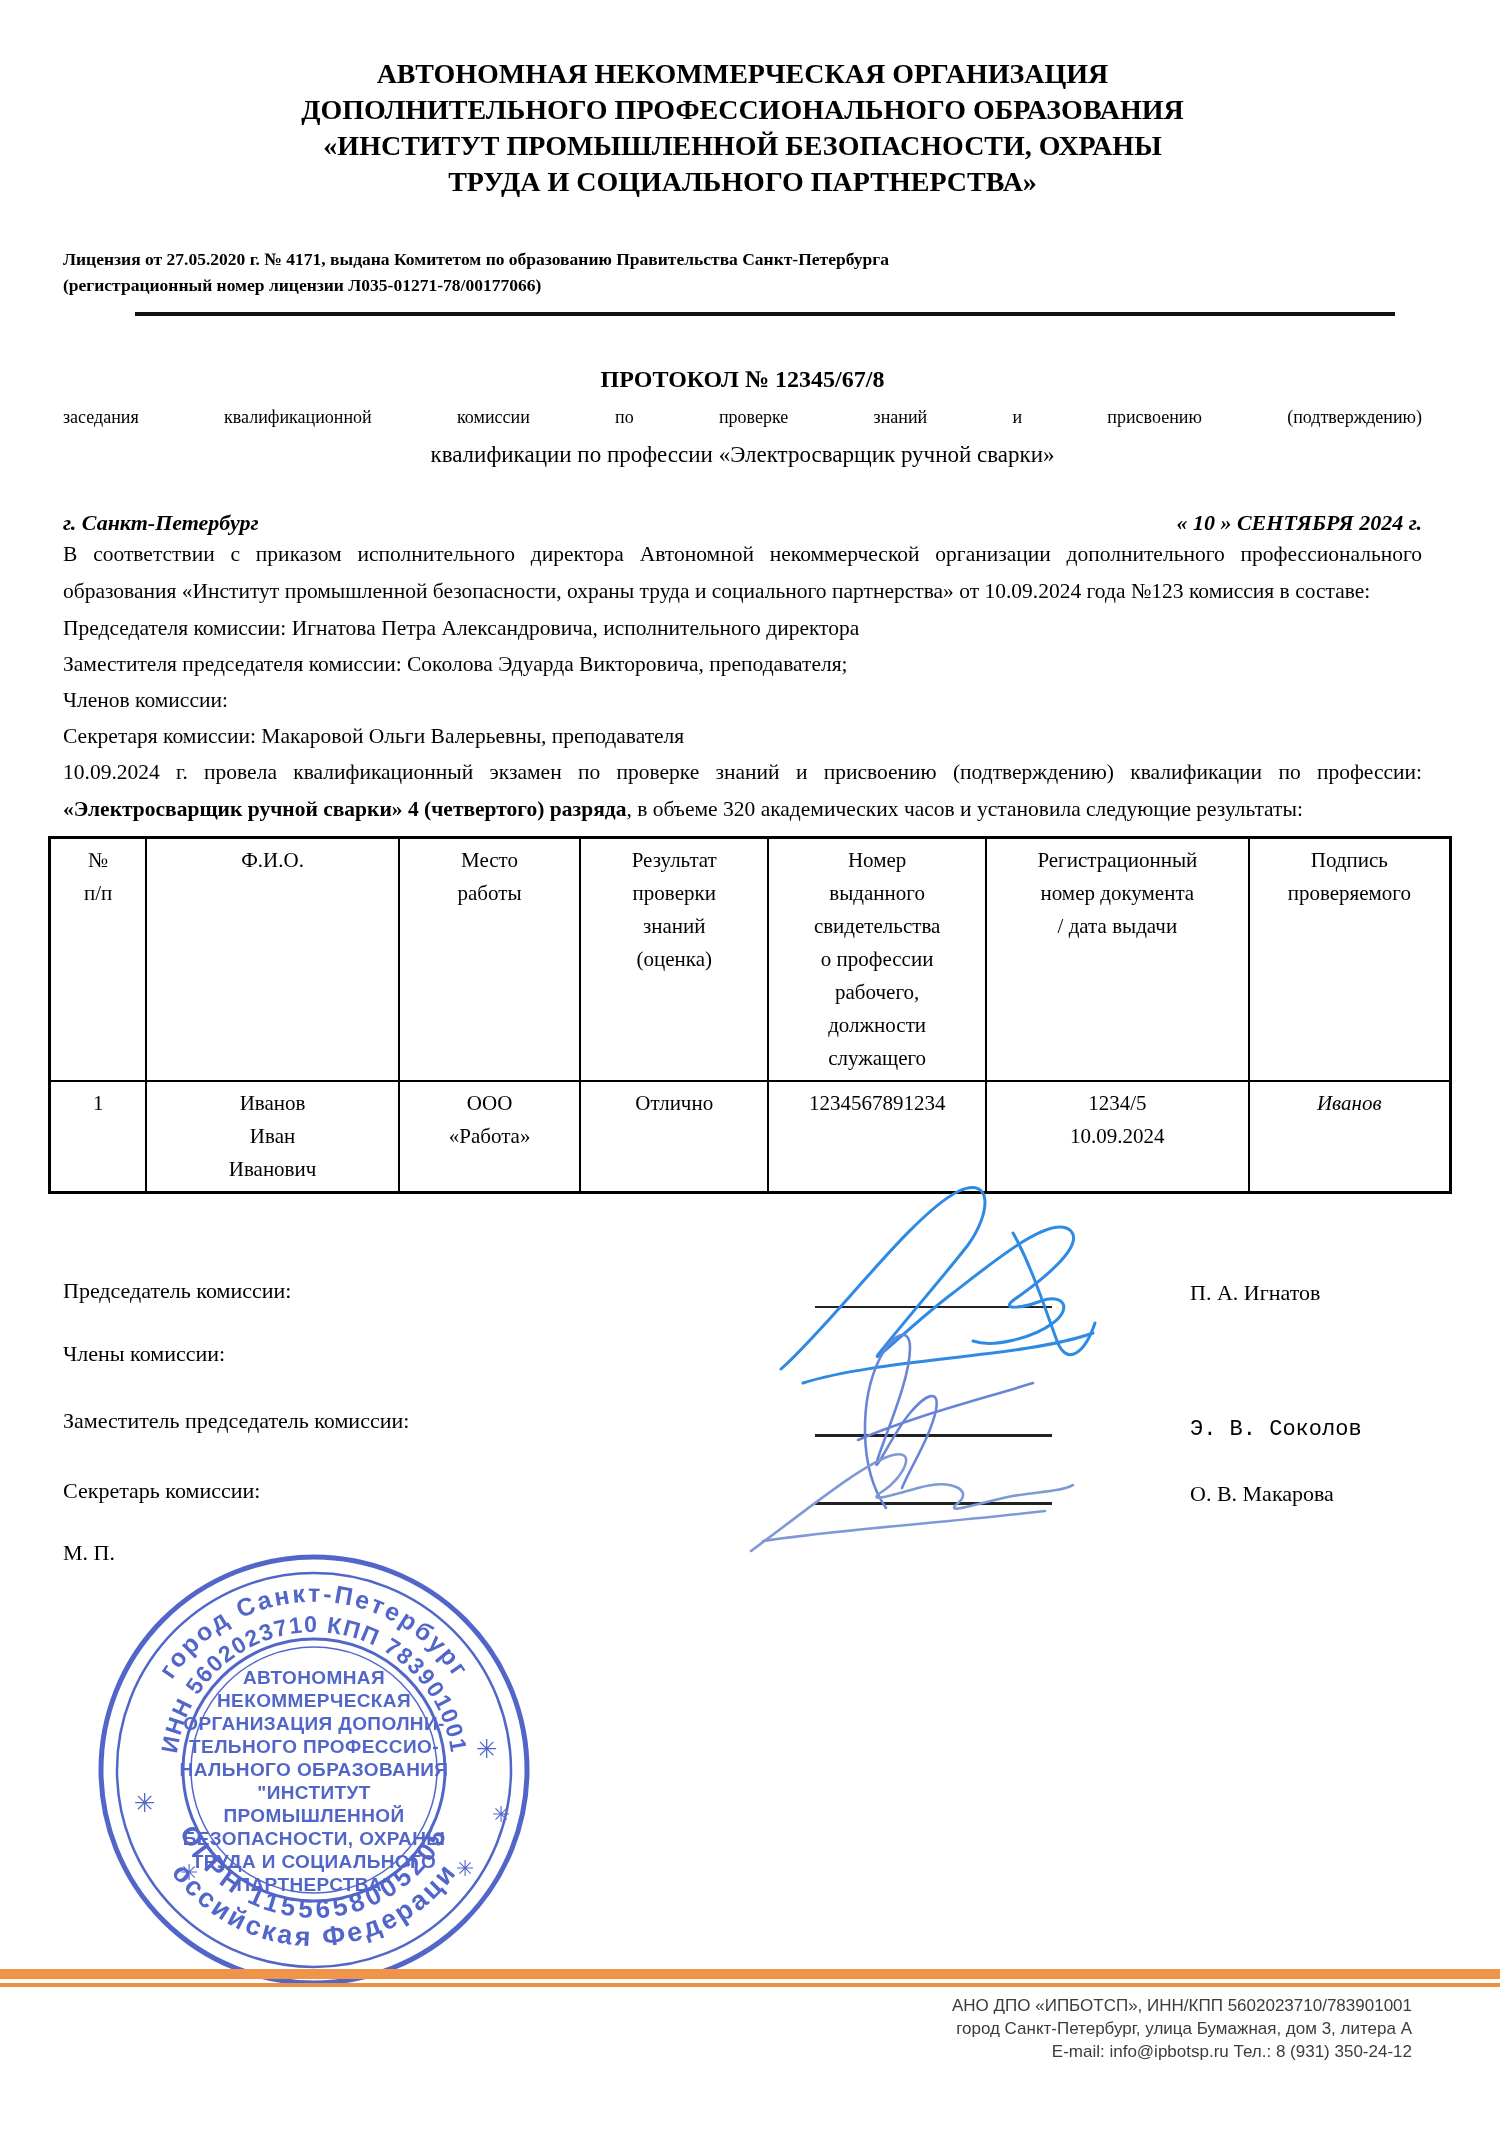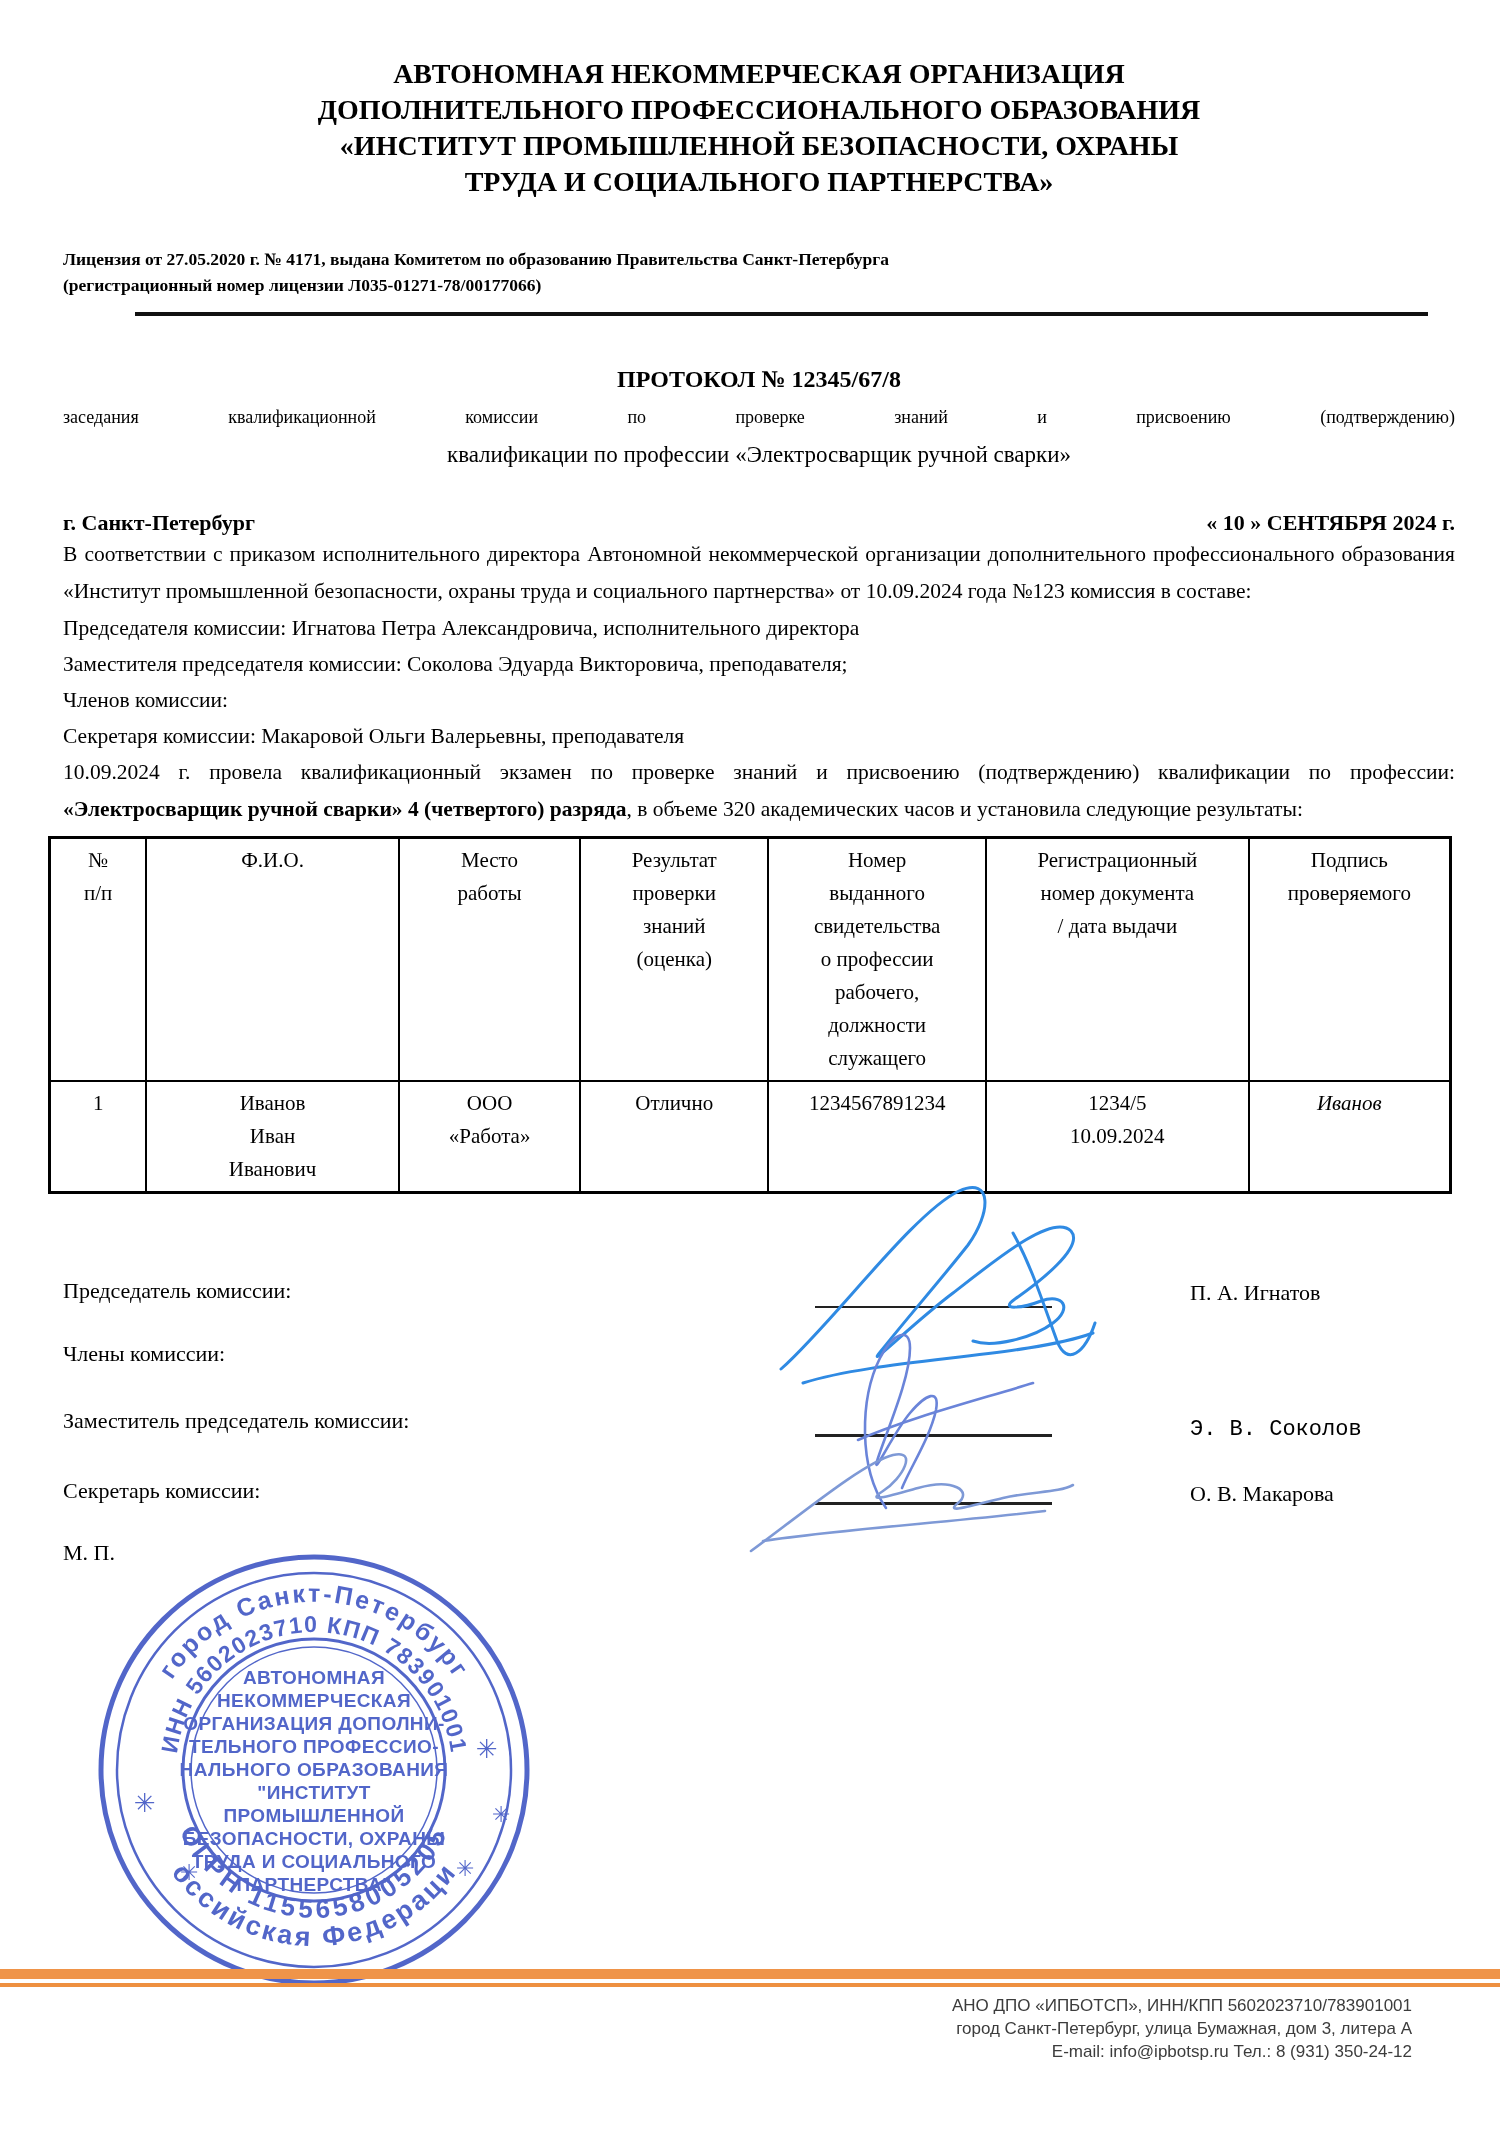--- a/index.html
+++ b/index.html
@@ -1,28 +1,28 @@
 <!DOCTYPE html>
 <html><head>
 <meta charset="utf-8">
 <style>
   html,body{margin:0;padding:0;background:#888;}
   .page{position:relative;width:1500px;height:2141px;background:#ffffff;margin:0 auto;
         font-family:"Liberation Serif","DejaVu Serif",serif;color:#000;overflow:hidden;}
-  .content{position:absolute;left:0;top:0;right:0;padding:56px 45px 0 63px;}
+  .content{position:absolute;left:0;top:0;right:0;padding:56px 78px 0 63px;}
 
   .doc-header{ text-align:center;font-weight:bold;font-size:28px;line-height:36px;white-space:pre-line;}
   .license{ font-weight:bold;font-size:17.5px;line-height:26px;white-space:pre-line;margin-top:46px;}
   .rule{height:4px;background:#111;margin:14px 27px 0 72px;}
 
   .protocol-title{text-align:center;font-weight:bold;font-size:24px;line-height:34px;margin-top:46px;}
   .protocol-sub1{font-weight:normal;font-size:18px;line-height:38px;text-align:justify;text-align-last:justify;margin-top:2px;}
   .protocol-sub2{font-weight:normal;font-size:23px;line-height:38px;text-align:center;}
 
-  .place-date{display:flex;justify-content:space-between;font-weight:bold;font-size:22px;margin-top:36px;}
+  .place-date{display:flex;justify-content:space-between;font-weight:bold;font-size:22px;margin-top:36px;font-style:italic;}
 
   p.body-par{margin:0;font-size:21.5px;line-height:37px;text-align:justify;text-align-last:left;font-family:Liberation Serif, serif;}
   .mt-intro{margin-top:60px;}
   .mt-chair{margin-top:28px;}
   .mt-memb{margin-top:34px;}
   .line-par{margin:0;font-size:21.5px;line-height:36px;}
   .mt-exam{margin-top:30px;}
 
   table.results{border-collapse:collapse;table-layout:fixed;width:1404px;margin-left:-15px;margin-top:8px;
                 border:3px solid #000;font-size:21px;}

